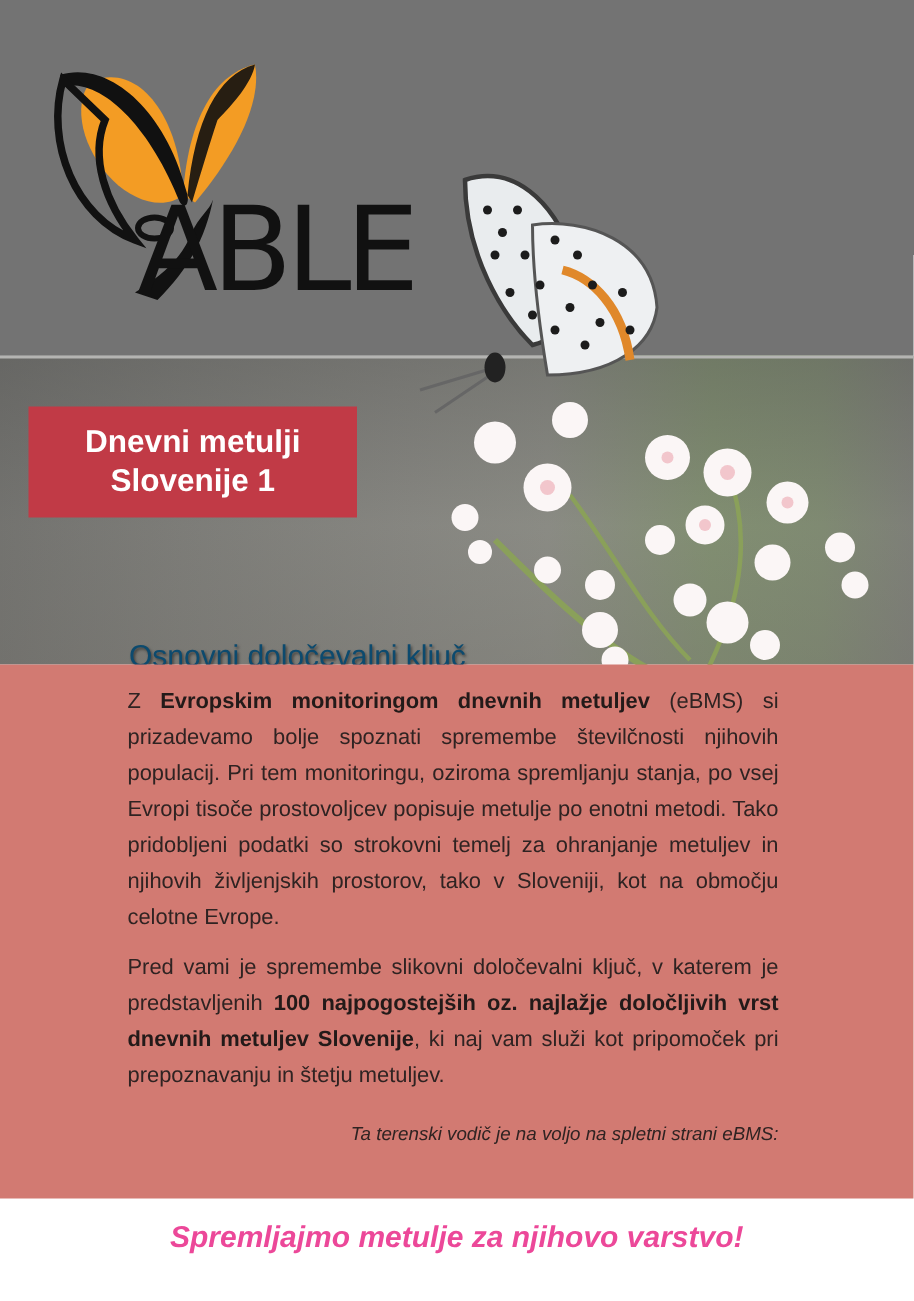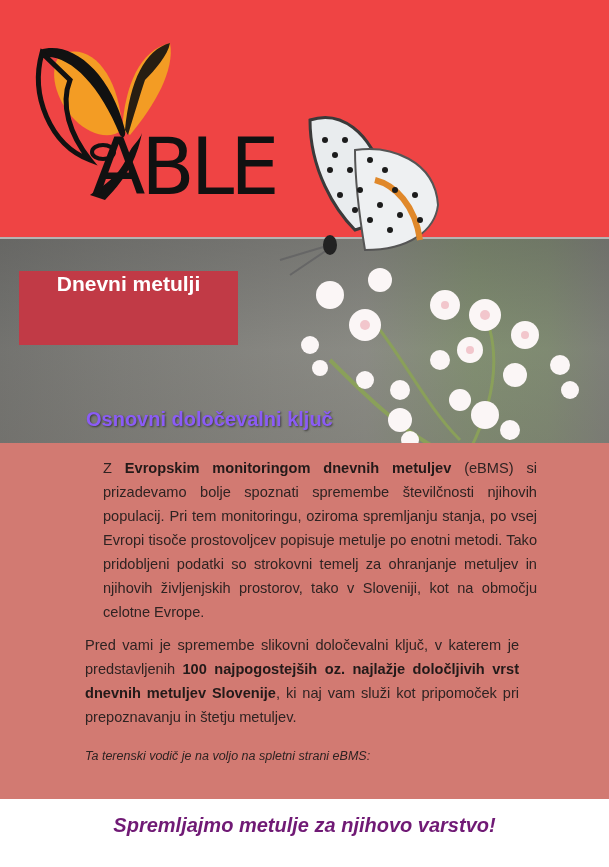--- a/index.html
+++ b/index.html
@@ -1,42 +1,42 @@
 <!DOCTYPE html>
 <html><head>
 <meta charset="utf-8">
 <style>
   html, body { margin: 0; padding: 0; }
   body { width: 609px; height: 867px; background: #ffffff; position: relative; overflow: hidden;
          font-family: "Liberation Sans", "DejaVu Sans", sans-serif; }
-  .header { position: absolute; left: 0; top: 0; width: 609px; height: 237px; background: #ef4444; }
+  .header { position: absolute; left: 0; top: 0; width: 609px; height: 237px; background: #737373; }
   .logo { position: absolute; left: 30px; top: 35px; width: 250px; height: 175px; }
   .logo-text { position: absolute; left: 92px; top: 128px; font-size: 78px; line-height: 78px;
                font-family: "DejaVu Sans", sans-serif; font-weight: normal; color: #111; letter-spacing: -4px; }
   .photo { position: absolute; left: 0; top: 237px; width: 609px; height: 206px; overflow: hidden;
            background: linear-gradient(90deg, #6f6f6c 0%, #7a7a76 20%, #858580 45%, #8a8b84 60%, #7f8f6e 78%, #7d8a6f 90%, #7b7d76 100%); }
   .photo .shade { position: absolute; inset: 0;
            background: linear-gradient(180deg, rgba(90,90,88,0.4) 0%, rgba(140,138,132,0.15) 55%, rgba(120,118,112,0.35) 100%); }
   .photo .top-edge { position: absolute; left: 0; top: 0; width: 100%; height: 2px; background: #b4b4b2; }
   .butterfly-svg { position: absolute; left: 270px; top: 110px; width: 339px; height: 340px; }
   .title-box { position: absolute; left: 19px; top: 271px; width: 219px; height: 74px; background: #c13a46;
                color: #ffffff; text-align: center; font-weight: bold; font-size: 21px; line-height: 26px;
-               display: flex; flex-direction: row; justify-content: center; }
-  .subtitle { position: absolute; left: 86px; top: 408px; color: #8b5cf6; font-weight: bold; font-size: 20px;
+               display: flex; flex-direction: column; justify-content: center; }
+  .subtitle { position: absolute; left: 86px; top: 427px; color: #0c4a6e; font-weight: normal; font-size: 20px;
               text-shadow: 1px 1px 2px rgba(0,0,0,0.5); }
   .content { position: absolute; left: 0; top: 443px; width: 609px; height: 356px; background: #d27a72; }
   .para { position: absolute; left: 85px; width: 434px; font-size: 14.6px; line-height: 24px; color: #2f2322;
           text-align: justify; }
   .para b { font-weight: bold; color: #231a19; }
-  .p1 { top: 456px; margin-left: 18px; }
+  .p1 { top: 456px; }
   .p2 { top: 633px; }
-  .note { position: absolute; left: 85px; width: 434px; top: 746px; text-align: left; font-style: italic;
+  .note { position: absolute; left: 85px; width: 434px; top: 746px; text-align: right; font-style: italic;
           font-size: 12.5px; line-height: 20px; color: #2f2322; }
   .footer { position: absolute; left: 0; top: 814px; width: 609px; text-align: center; font-style: italic;
-            font-weight: bold; font-size: 20px; color: #701a75; }
+            font-weight: bold; font-size: 20px; color: #ec4899; }
 </style>
 </head>
 <body>
 
 <div class="header">
   <svg class="logo" viewBox="0 0 250 175">
 
     <path d="M30 20 C 60 5, 90 40, 92 95 C 80 105, 60 100, 45 85 C 25 65, 18 35, 30 20 Z" fill="#f39c24"></path>
     <path d="M92 95 C 95 50, 110 15, 140 8 C 145 35, 125 70, 100 100 Z" fill="#f39c24"></path>
 
@@ -111,20 +111,21 @@
       <circle cx="120" cy="120" r="3"></circle>
     <circle cx="100" cy="110" r="3"></circle>
       <circle cx="85" cy="100" r="3"></circle>
   </g>
   <path d="M60 135 L 10 150 M 60 138 L 20 165" stroke="#666" stroke-width="2" fill="none"></path>
   <ellipse cx="60" cy="135" rx="7" ry="10" fill="#222"></ellipse>
 </svg>
 
 <div class="title-box">
   <span>Dnevni metulji</span>
+  <span>Slovenije 1</span>
 </div>
 
 <div class="subtitle">Osnovni določevalni ključ</div>
 
 <div class="content"></div>
 
 <div class="para p1"><span>Z </span><b>Evropskim monitoringom dnevnih metuljev</b><span> (eBMS) si prizadevamo bolje spoznati spremembe številčnosti njihovih populacij. Pri tem monitoringu, oziroma spremljanju stanja, po vsej Evropi tisoče prostovoljcev popisuje metulje po enotni metodi. Tako pridobljeni podatki so strokovni temelj za ohranjanje metuljev in njihovih življenjskih prostorov, tako v Sloveniji, kot na območju celotne Evrope.</span></div>
 
 <div class="para p2"><span>Pred vami je spremembe slikovni določevalni ključ, v katerem je predstavljenih </span><b>100 najpogostejših oz. najlažje določljivih vrst dnevnih metuljev Slovenije</b><span>, ki naj vam služi kot pripomoček pri prepoznavanju in štetju metuljev.</span></div>
 

